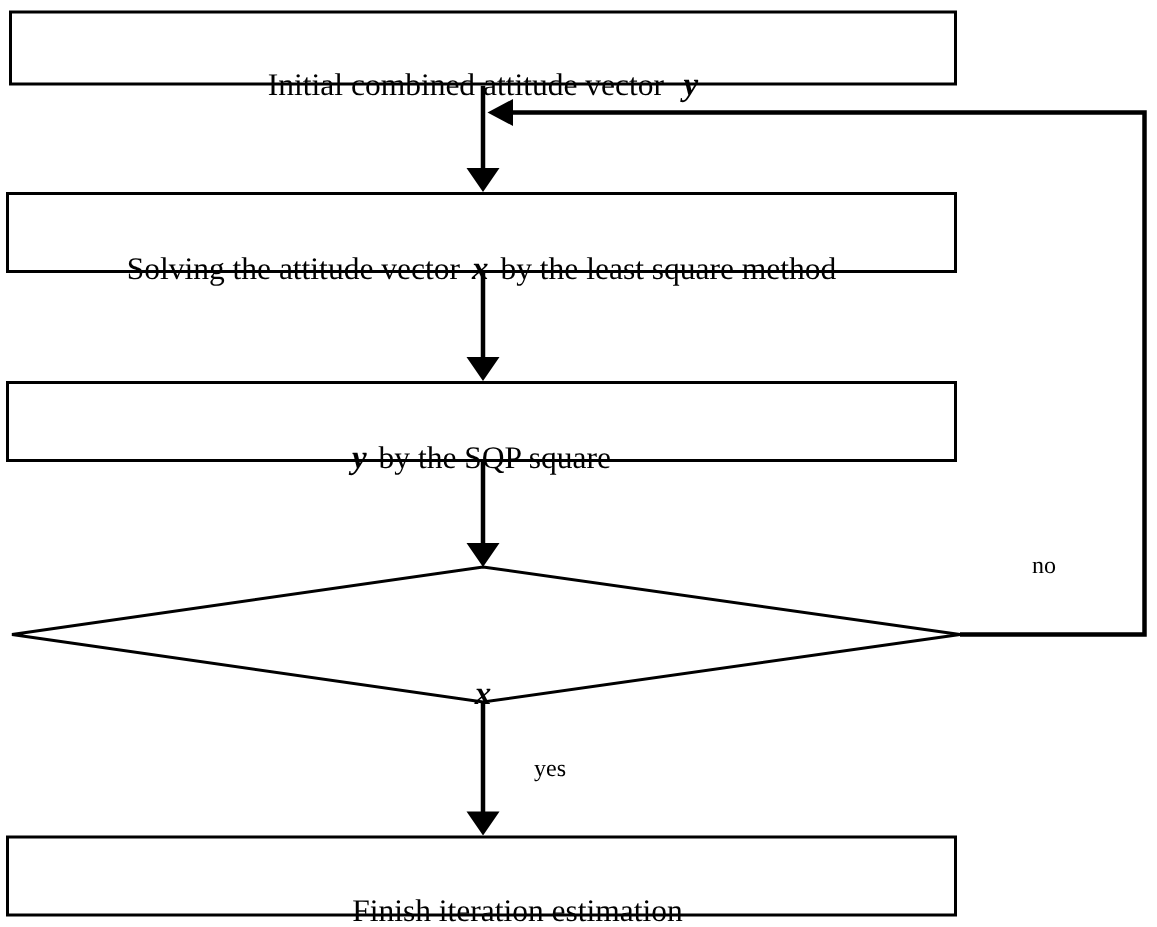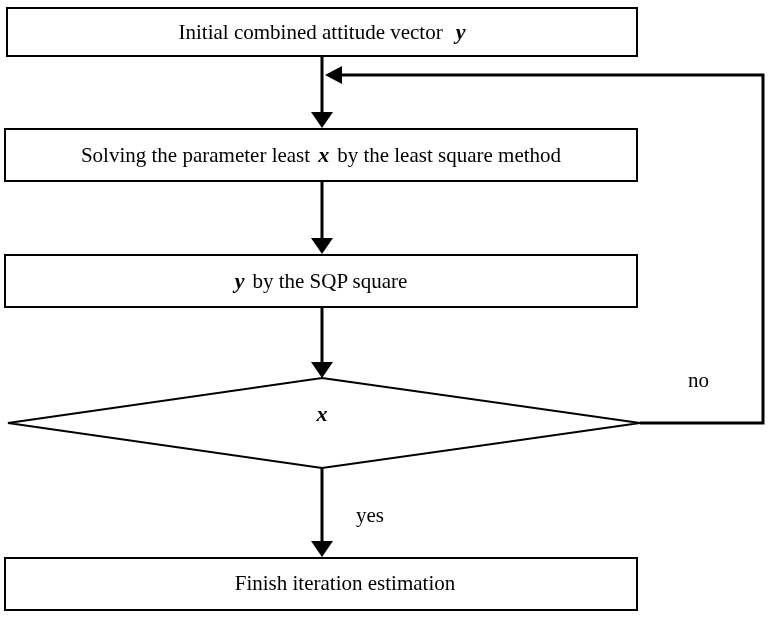--- a/index.html
+++ b/index.html
@@ -27,38 +27,39 @@
     justify-content: center;
   }
   .label {
     display: flex;
     align-items: baseline;
     justify-content: center;
     gap: 8px;
     font-size: 21px;
     white-space: nowrap;
     line-height: 1.2;
+    margin-top: 48px;
   }
   .mvar {
     font-weight: bold;
     font-style: italic;
     font-size: 22px;
   }
   .mvar.wide-gap { margin-left: 5px; }
   .diamond-label {
     position: absolute;
     left: 2px;
     top: 401px;
     width: 640px;
     display: flex;
     justify-content: center;
   }
   .edge-label {
     position: absolute;
-    font-size: 21px;
+    font-size: 16px;
     line-height: 1.2;
   }
   .edge-label.no  { left: 688px; top: 368px; }
   .edge-label.yes { left: 356px; top: 503px; }
 </style>
 </head>
 <body>
 
 <div class="canvas">
 
@@ -85,21 +86,21 @@
   <div class="box" style="left:6px; top:7px; width:632px; height:50px;">
     <div class="label">
       <span>Initial combined attitude vector</span>
       <span class="mvar wide-gap">y</span>
 
     </div>
   </div>
 
   <div class="box" style="left:4px; top:128px; width:634px; height:54px;">
     <div class="label">
-      <span>Solving the parameter least</span>
+      <span>Solving the attitude vector</span>
       <span class="mvar">x</span>
       <span>by the least square method</span>
     </div>
   </div>
 
   <div class="box" style="left:4px; top:254px; width:634px; height:54px;">
     <div class="label">
       <span class="mvar">y</span>
       <span>by the SQP square</span>
     </div>

